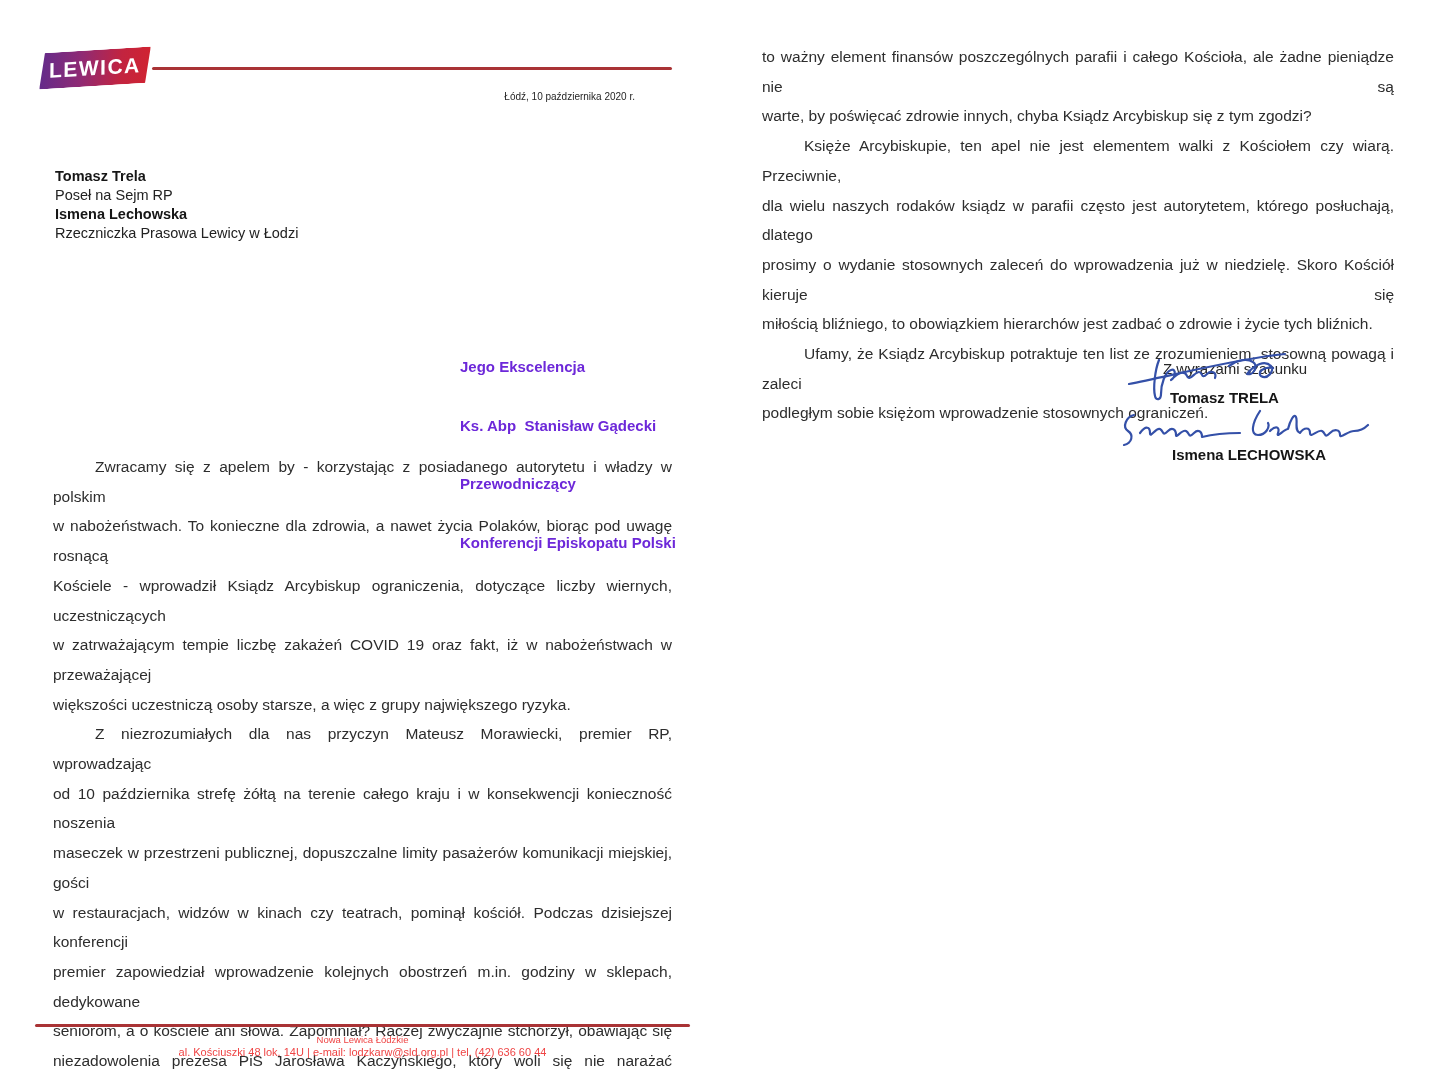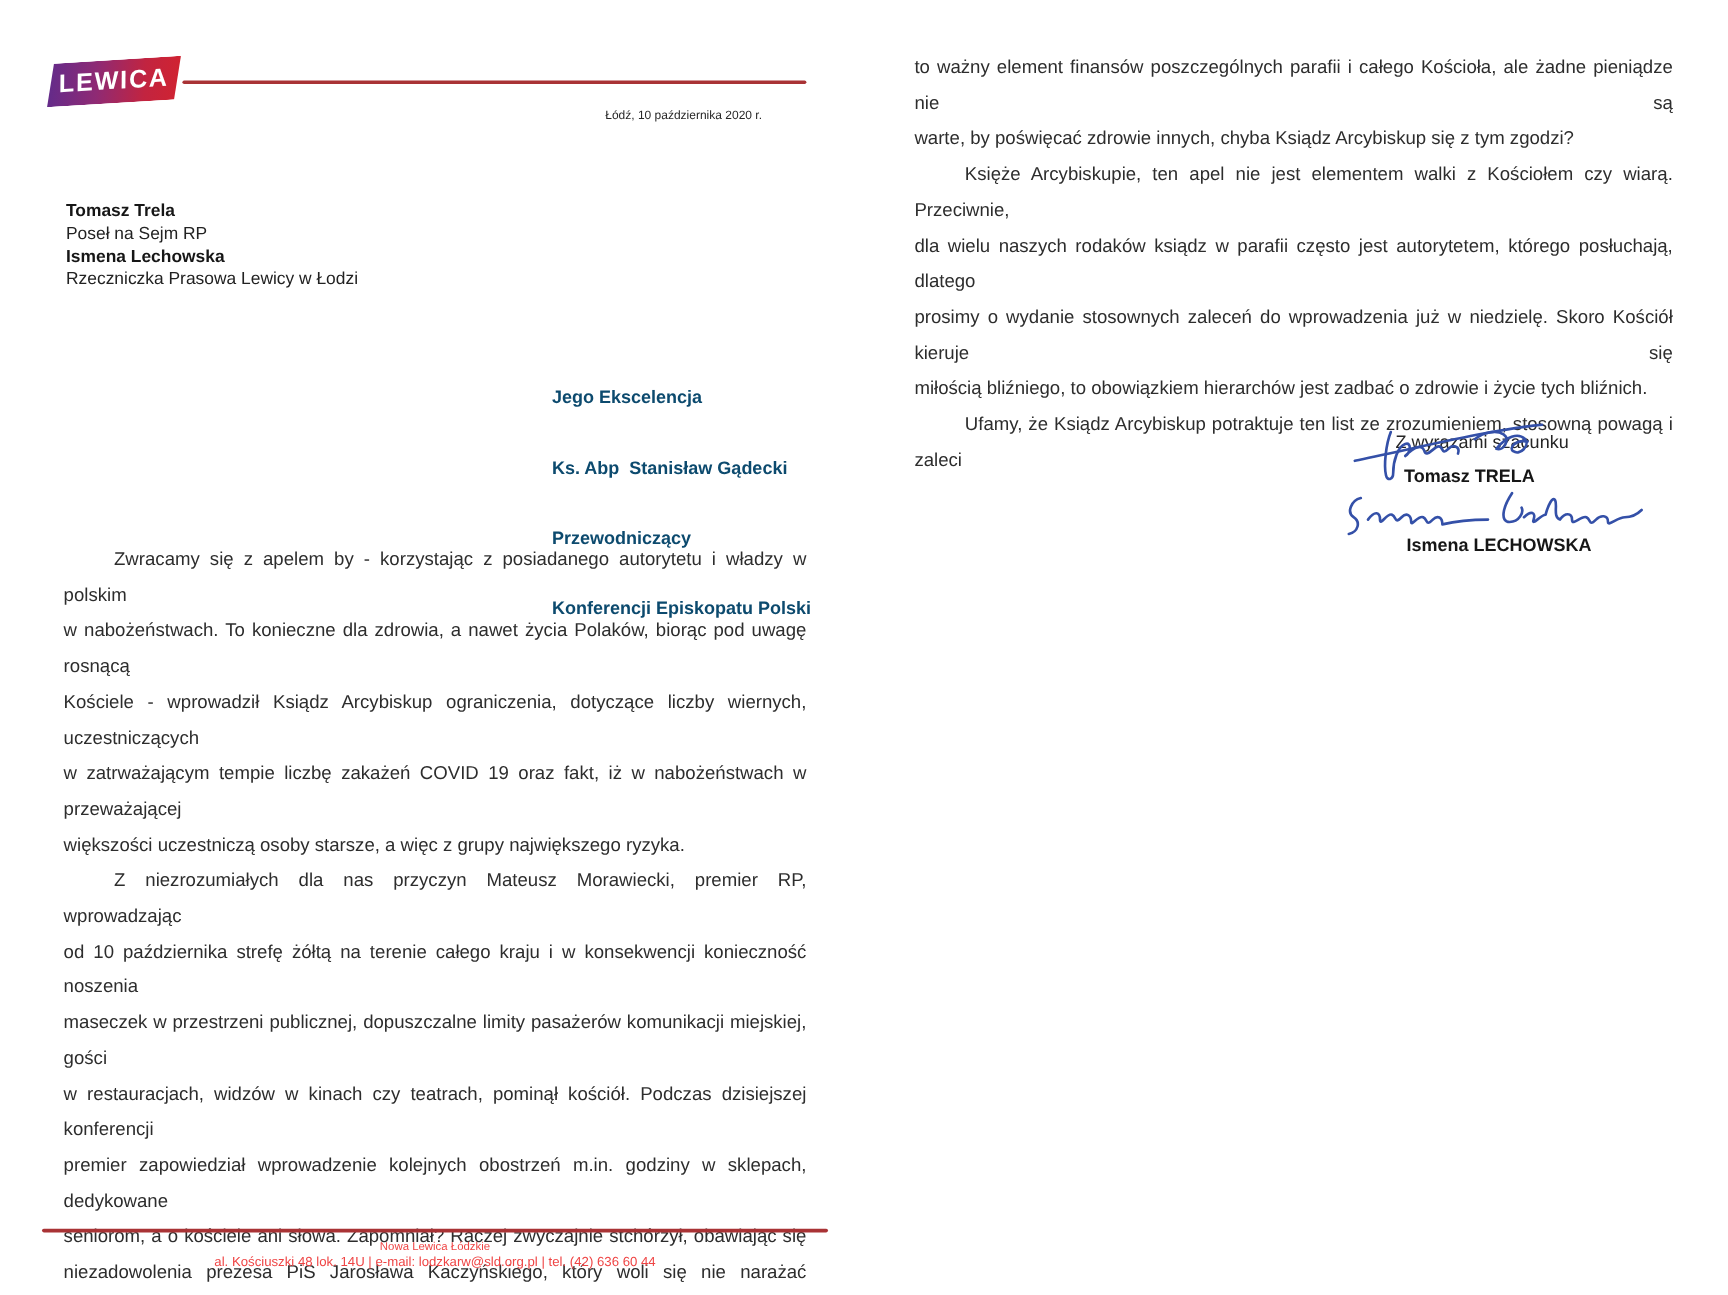--- a/index.html
+++ b/index.html
@@ -16,21 +16,21 @@
 
   .rule{height:3px;background:#a93335;border-radius:2px;}
   .hdr-rule{left:152px;top:67px;width:520px;}
   .ftr-rule{left:35px;top:1024px;width:655px;}
 
   .date{left:355px;top:91px;width:280px;text-align:right;font-size:10px;color:#262626;}
 
   .sender{left:55px;top:167px;font-size:14.5px;line-height:19px;color:#222;}
   .sender .b{font-weight:bold;color:#161616;}
 
-  .recipient{left:460px;top:283px;font-size:15px;line-height:19.5px;font-weight:bold;color:#0c4a6e;white-space:pre-wrap;}
+  .recipient{left:460px;top:318px;font-size:15px;line-height:19.5px;font-weight:bold;color:#6d28d9;white-space:pre-wrap;}
 
   .body1{left:53px;top:452px;width:619px;}
   .body2{left:762px;top:42px;width:632px;}
   .bline{text-align:justify;text-align-last:justify;line-height:29.7px;font-size:15.5px;color:#2d2d2d;}
   .bline.pend{text-align-last:left;}
   .bline.indent{text-indent:42px;}
 
   .closing{left:1163px;top:332px;font-size:15px;color:#262626;margin-top:28px;}
   .signame{font-weight:bold;font-size:15px;color:#161616;}
   .name1{left:1170px;top:389px;}
@@ -90,20 +90,21 @@
   </div>
 
   <div class="abs body2">
       <div class="bline">to ważny element finansów poszczególnych parafii i całego Kościoła, ale żadne pieniądze nie są</div>
       <div class="bline pend">warte, by poświęcać zdrowie innych, chyba Ksiądz Arcybiskup się z tym zgodzi?</div>
       <div class="bline indent">Księże Arcybiskupie, ten apel nie jest elementem walki z Kościołem czy wiarą. Przeciwnie,</div>
       <div class="bline">dla wielu naszych rodaków ksiądz w parafii często jest autorytetem, którego posłuchają, dlatego</div>
       <div class="bline">prosimy o wydanie stosownych zaleceń do wprowadzenia już w niedzielę. Skoro Kościół kieruje się</div>
       <div class="bline pend">miłością bliźniego, to obowiązkiem hierarchów jest zadbać o zdrowie i życie tych bliźnich.</div>
       <div class="bline indent">Ufamy, że Ksiądz Arcybiskup potraktuje ten list ze zrozumieniem, stosowną powagą i zaleci</div>
+      <div class="bline pend">podległym sobie księżom wprowadzenie stosownych ograniczeń.</div>
     </div>
 
   <div class="abs closing">Z wyrazami szacunku</div>
 
   <svg class="abs sig" style="left:1125px;top:344px;" width="165" height="58" viewBox="0 0 165 58">
     <path d="M4,40 C45,32 115,14 160,10"></path>
     <path d="M34,16 C30,26 28,44 30,52 C31,57 36,56 36,50 C36,40 40,28 46,26 C52,24 50,34 46,36 C54,28 60,26 62,32 C64,38 70,28 74,28 C78,28 76,36 82,30 C86,26 92,28 90,34"></path>
     <path d="M104,22 C112,16 122,14 128,18 C134,22 128,32 122,30 C130,20 140,16 146,22 C150,27 142,36 136,32 C132,29 138,22 148,24"></path>
   </svg>
   <div class="abs signame name1">Tomasz TRELA</div>

